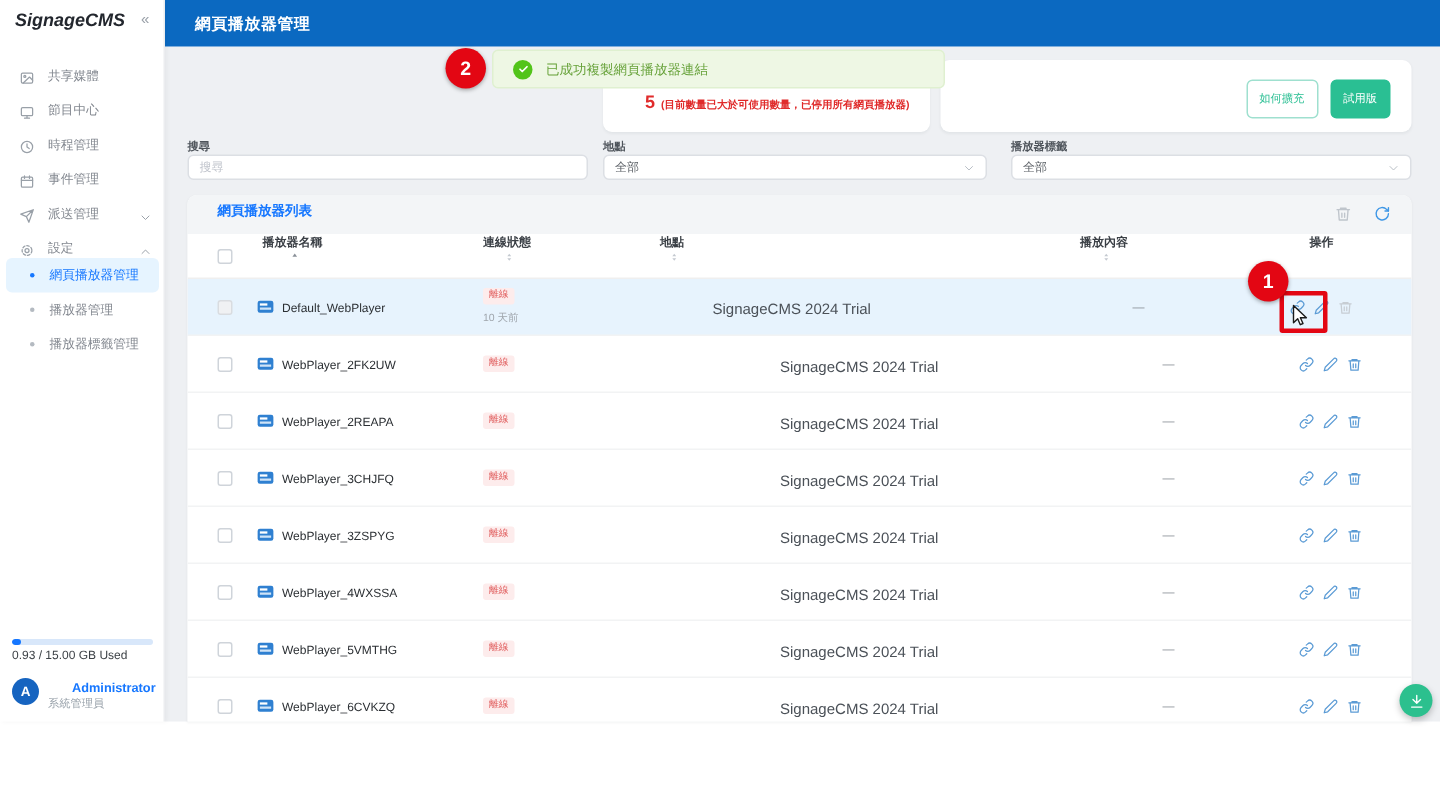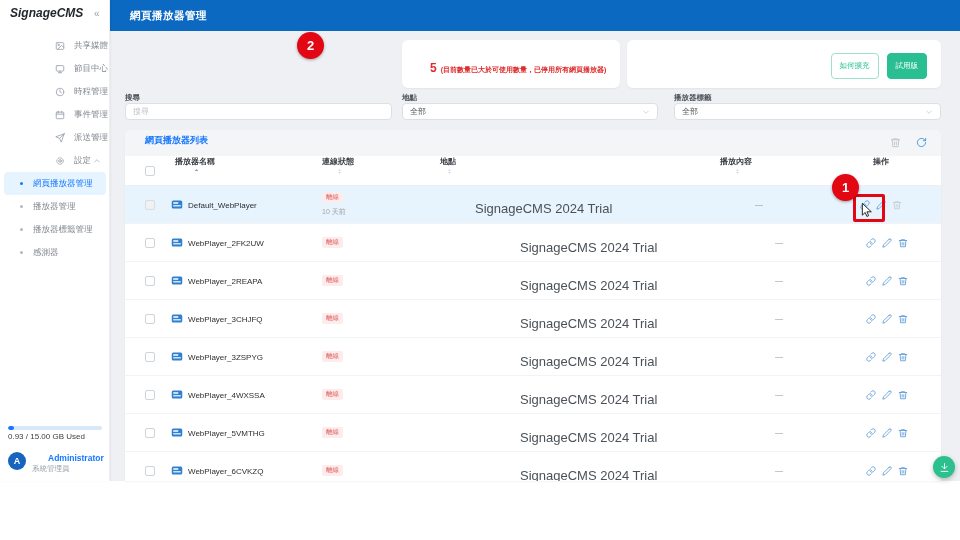--- a/index.html
+++ b/index.html
@@ -11,21 +11,21 @@
   .content-bg { position:absolute; left:110px; top:31px; width:850px; height:450px; background:#eef0f3; }
   .header { position:absolute; left:110px; top:0; width:850px; height:31px; background:var(--primary); display:flex; align-items:center; }
   .header-title { margin-left:20px; color:var(--header-text); font-size:10.5px; font-weight:bold; letter-spacing:.5px; }
 
   
   .sidebar { position:absolute; left:0; top:0; width:110px; height:481px; background:#fff;
              border-right:1px solid #ecedf0; box-shadow:1px 0 3px rgba(0,0,0,.04); z-index:3; }
   .logo { position:absolute; left:10px; top:6px; font-size:12px; font-weight:bold; color:#23272e;font-style:italic; }
   .collapse { position:absolute; left:94px; top:8px; font-size:10px; color:#9aa1a9; cursor:default; }
   .menu { position:absolute; left:0; top:34px; width:110px; }
-  .menu-item { position:relative; height:23px; display:flex; align-items:center; padding-left:13px; cursor:default;margin-left:42px; }
+  .menu-item { position:relative; height:23px; display:flex; align-items:flex-end; padding-left:13px; cursor:default; }
   .mi-icon { width:10px; height:10px; color:#99a0a8; display:inline-flex; }
   .mi-icon svg { width:10px; height:10px; }
   .mi-label { margin-left:9px; font-size:8.5px; color:#82878f; }
   .mi-chevron { position:absolute; right:9px; width:8px; height:8px; color:#9aa1a9; display:inline-flex; }
   .mi-chevron svg { width:8px; height:8px; }
   .mi-chevron.up svg { transform:rotate(180deg); }
   .submenu-item { position:relative; height:23px; display:flex; align-items:center; padding-left:16px; margin:0 4px; border-radius:4px; cursor:default; }
   .smi-dot { width:3px; height:3px; border-radius:50%; background:#b4bac1; }
   .smi-label { margin-left:10px; font-size:8.5px; color:#82878f; }
   .submenu-item.active { background:var(--active-bg); }
@@ -102,21 +102,21 @@
   .trow { position:relative; height:38px; border-bottom:1px solid #f2f3f4; background:#fff; }
   .trow.selected { background:#e7f3fd;text-align:right; }
   .trow .cb { position:absolute; left:20px; top:14px; }
   .picon { position:absolute; left:46px; top:13px; width:12px; height:12px; display:inline-flex; }
   .picon svg { width:12px; height:12px; }
   .rname { position:absolute; left:63px; top:15px; font-size:8px; color:#2b2f33; }
   .badge { position:absolute; left:197px; top:13px; font-size:6.5px; color:var(--badge-text); background:var(--badge-bg);
            padding:2px 4px; border-radius:2px; line-height:1; }
   .trow.first .badge { top:6px; }
   .lastseen { position:absolute; left:197px; top:21px; font-size:7px; color:#a0a6ad; }
-  .rloc { position:absolute; left:395px; top:16px; font-size:13px; color:#4b5158; }
+  .rloc { position:absolute; left:395px; top:16px; font-size:10px; color:#4b5158; }
   .trow.first .rloc { left:350px; top:15px; }
   .rcontent { position:absolute; left:650px; top:14px; font-size:8px; color:#8b9299; }
   .trow.first .rcontent { left:630px; }
   .ops { position:absolute; left:741px; top:14px; display:flex; gap:6px; }
   .trow.first .ops { left:735px; }
   .op { width:10px; height:10px; color:var(--op-icon); display:inline-flex; cursor:pointer; }
   .op svg { width:10px; height:10px; }
   .op.dim { color:#c7cdd3; }
 
   
@@ -151,20 +151,28 @@
       <span class="limit-note">(目前數量已大於可使用數量，已停用所有網頁播放器)</span>
     </span>
   </div>
   <div class="card card3">
     <span class="card3-buttons">
       <span class="btn btn-outline">如何擴充</span>
       <span class="btn btn-filled">試用版</span>
     </span>
   </div>
 
+  <div class="toast">
+    <span class="toast-check">
+        <svg viewBox="0 0 24 24" fill="none" stroke="currentColor" stroke-width="2" stroke-linecap="round" stroke-linejoin="round">
+          <path d="M5 12.5l4.5 4.5L19 7.5"></path>
+        </svg>
+      </span>
+    <span class="toast-msg">已成功複製網頁播放器連結</span>
+  </div>
 
   <span class="filter-label fl1">搜尋</span>
   <span class="filter-label fl2">地點</span>
   <span class="filter-label fl3">播放器標籤</span>
   <div class="field search-field">
     <input placeholder="搜尋" style="">
   </div>
   <div class="field select sel-location">
     <span>全部</span>
     <span class="sel-chevron">
@@ -596,24 +604,20 @@
     <span class="smi-label">網頁播放器管理</span>
   </div>
         <div class="submenu-item">
     <span class="smi-dot"></span>
     <span class="smi-label">播放器管理</span>
   </div>
         <div class="submenu-item">
     <span class="smi-dot"></span>
     <span class="smi-label">播放器標籤管理</span>
   </div>
-        <div class="submenu-item">
-    <span class="smi-dot"></span>
-    <span class="smi-label">感測器</span>
-  </div>
       </div>
     <div class="progress">
         <div class="progress-fill" id="progress-fill" style="width: 6%;"></div>
       </div>
     <span class="storage-text">0.93 / 15.00 GB Used</span>
     <span class="avatar">A</span>
     <span class="user-name">Administrator</span>
     <span class="user-role">系統管理員</span>
   </aside>
 

